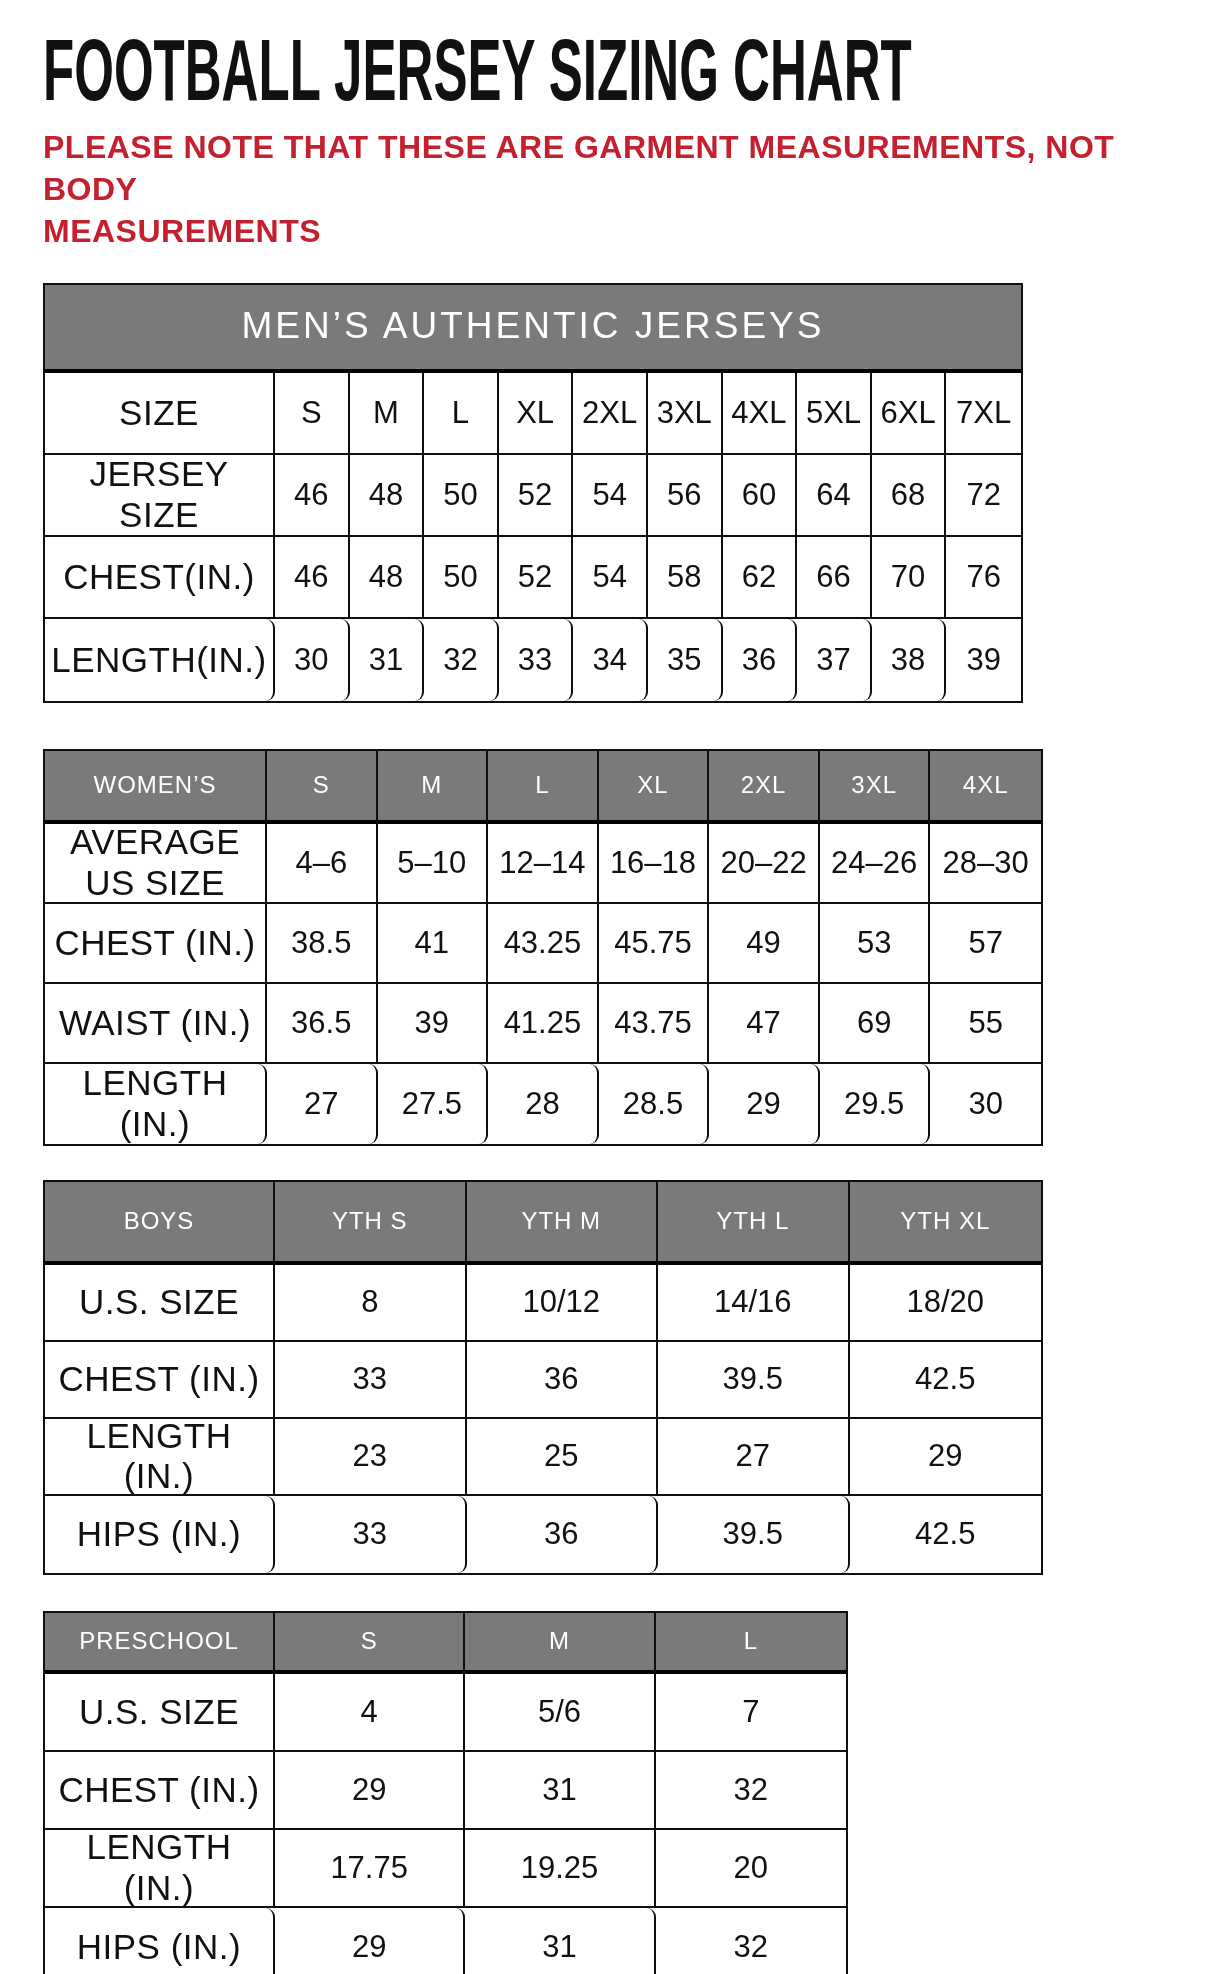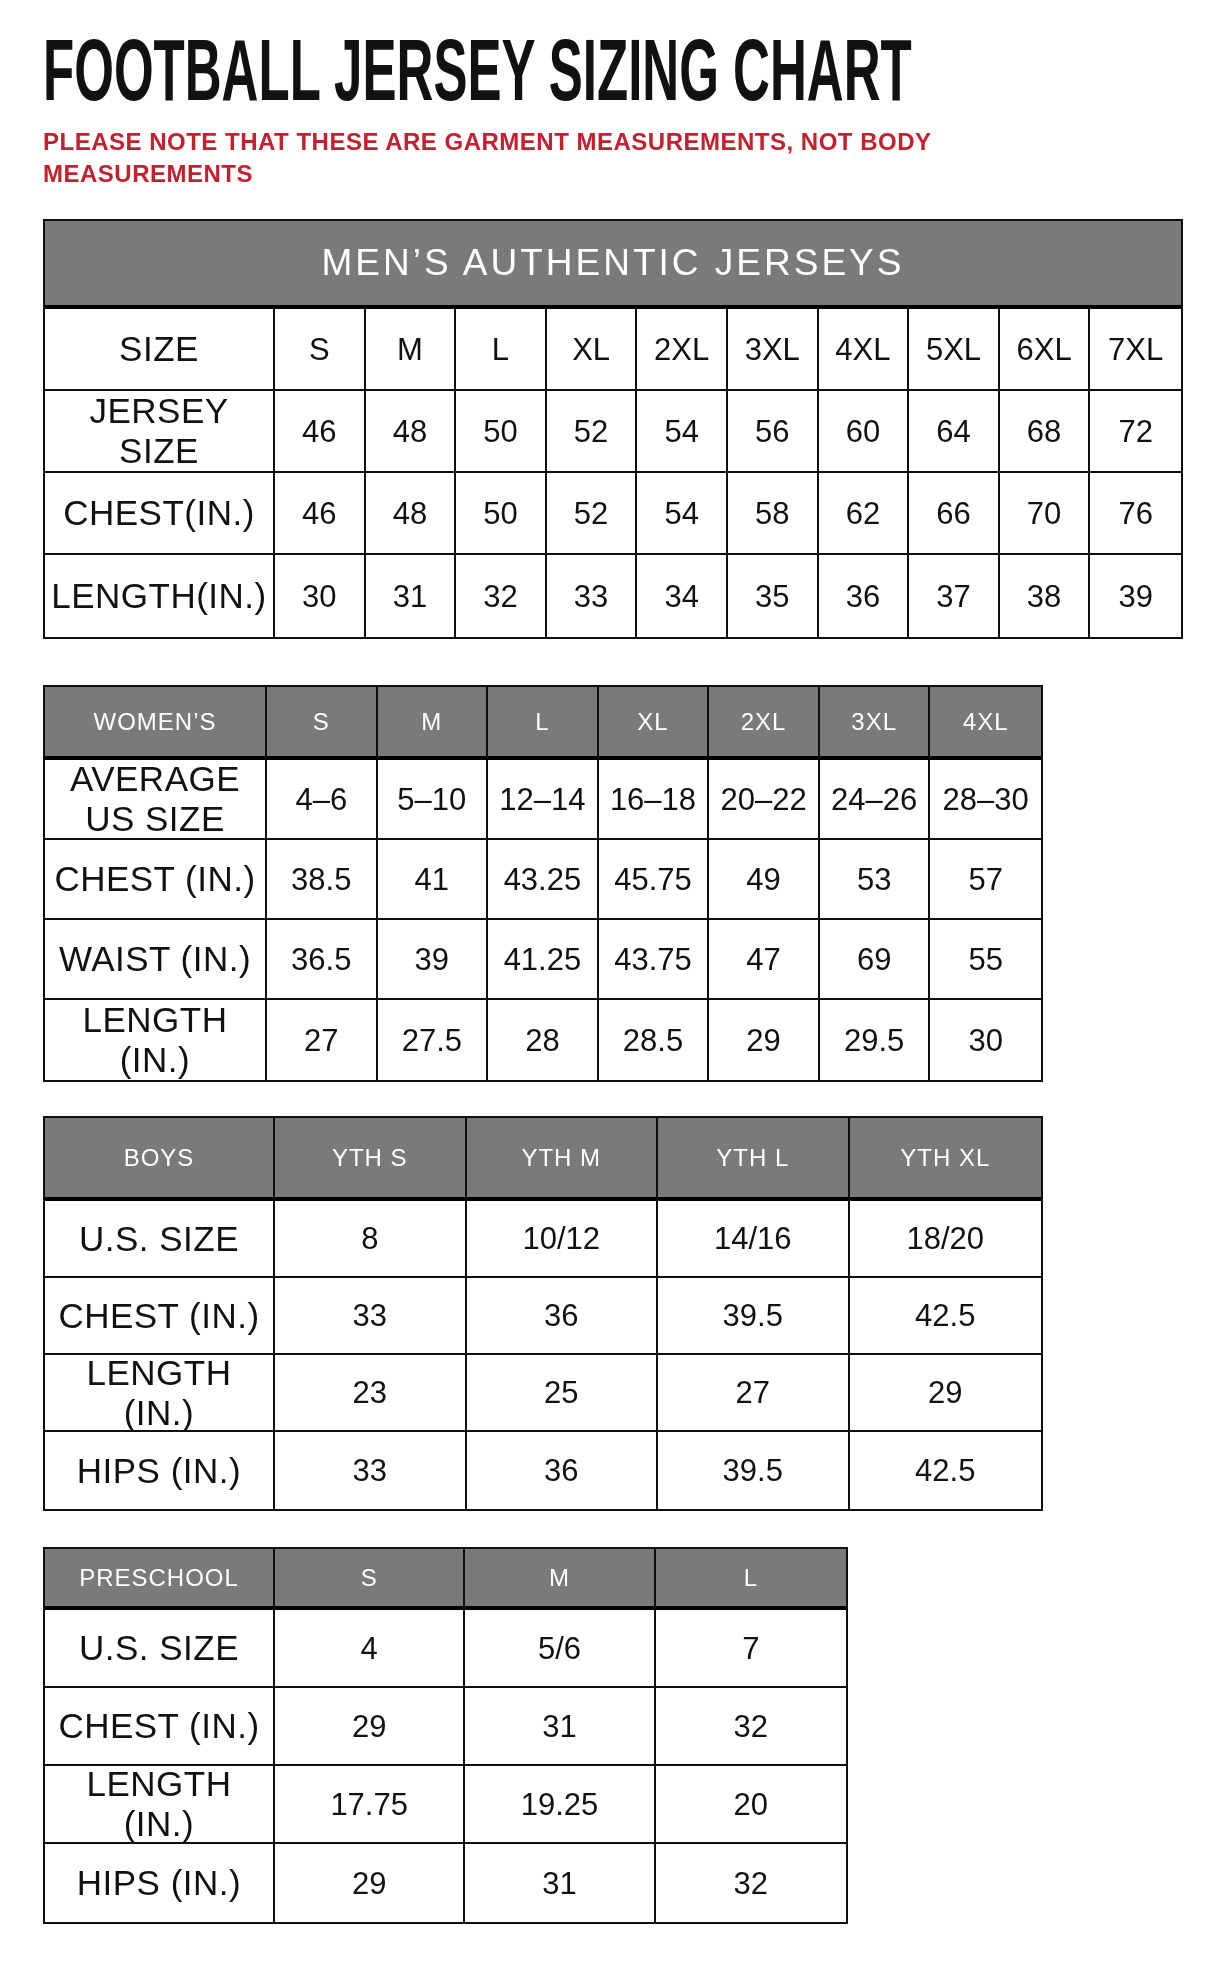--- a/index.html
+++ b/index.html
@@ -31,52 +31,52 @@
     letter-spacing:0;
     transform:scaleX(0.58);
     transform-origin:0 50%;
   }
 
   
   .note{
     margin:14px 0 0 0;
     color:var(--red);
     font-weight:700;
-    font-size:24px;
+    font-size:32px;
     line-height:1.32;
     letter-spacing:0.5px;
     white-space:pre-line;
   }
 
   
   .tbl-wrap{margin:0;}
   .tblgrid{
     display:grid;
     border:2px solid var(--line);
     background:#ffffff;
   }
-  .t-mens{width:1140px;grid-template-columns:230px repeat(10,1fr);margin-top:30px;}
+  .t-mens{width:980px;grid-template-columns:230px repeat(10,1fr);margin-top:30px;}
   .t-womens{width:1000px;grid-template-columns:222px repeat(7,1fr);margin-top:46px;}
   .t-boys{width:1000px;grid-template-columns:230px repeat(4,1fr);margin-top:34px;}
   .t-preschool{width:805px;grid-template-columns:230px repeat(3,1fr);margin-top:36px;}
 
   .cell{
     display:flex;
     align-items:center;
     justify-content:center;
     text-align:center;
     border-right:2px solid var(--line);
     border-bottom:2px solid var(--line);
     background:#ffffff;
     padding:2px 4px;
     white-space:pre-line;
     line-height:1.15;
   }
   .cell.lc{border-right:none;}
-  .cell.lr{border-bottom:none;}
+  .cell.lr{border-bottom:none;border-radius:9px;}
 
   .c-band{
     background:var(--gray);
     color:var(--bandtext);
     border-bottom:4px solid #000000;
   }
   .c-fullband{
     grid-column:1 / -1;
     font-size:37px;
     letter-spacing:3px;

